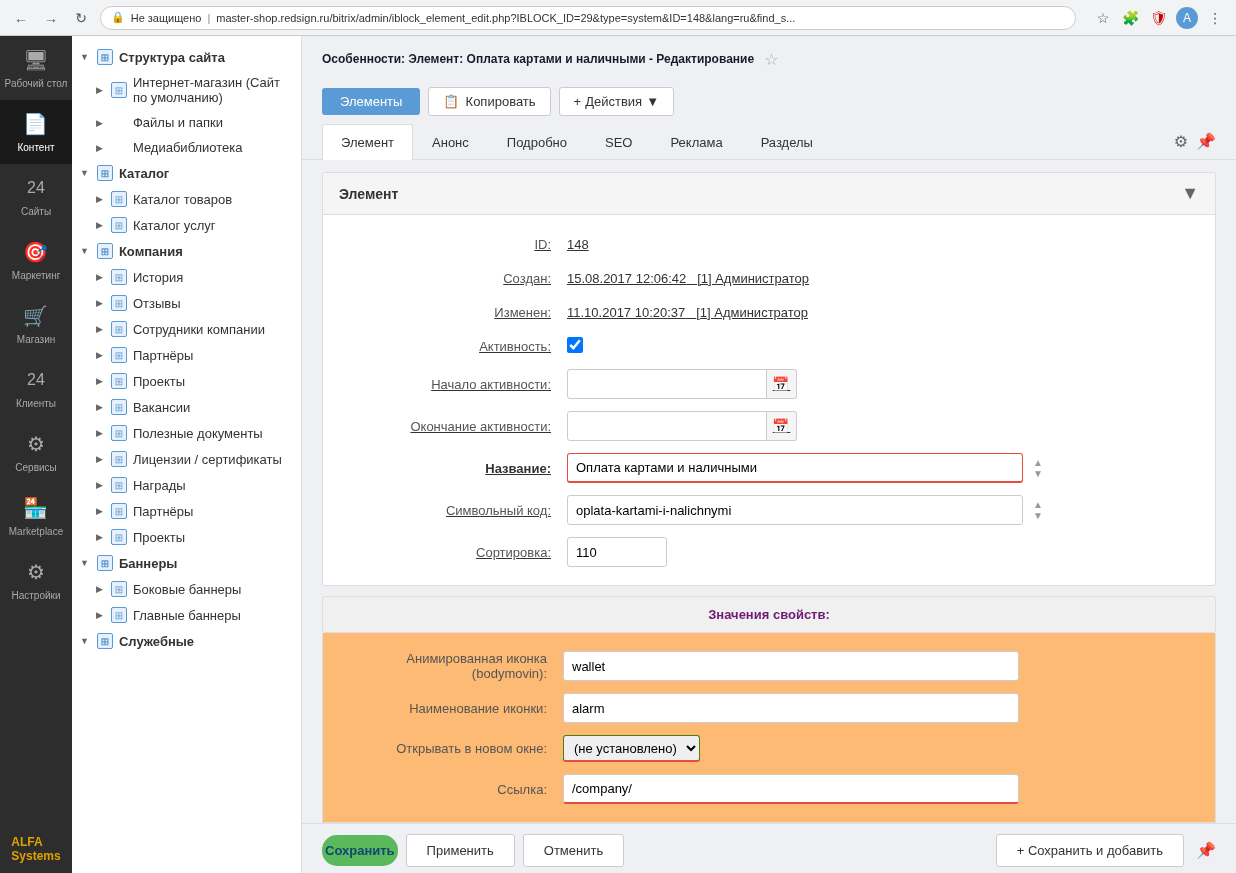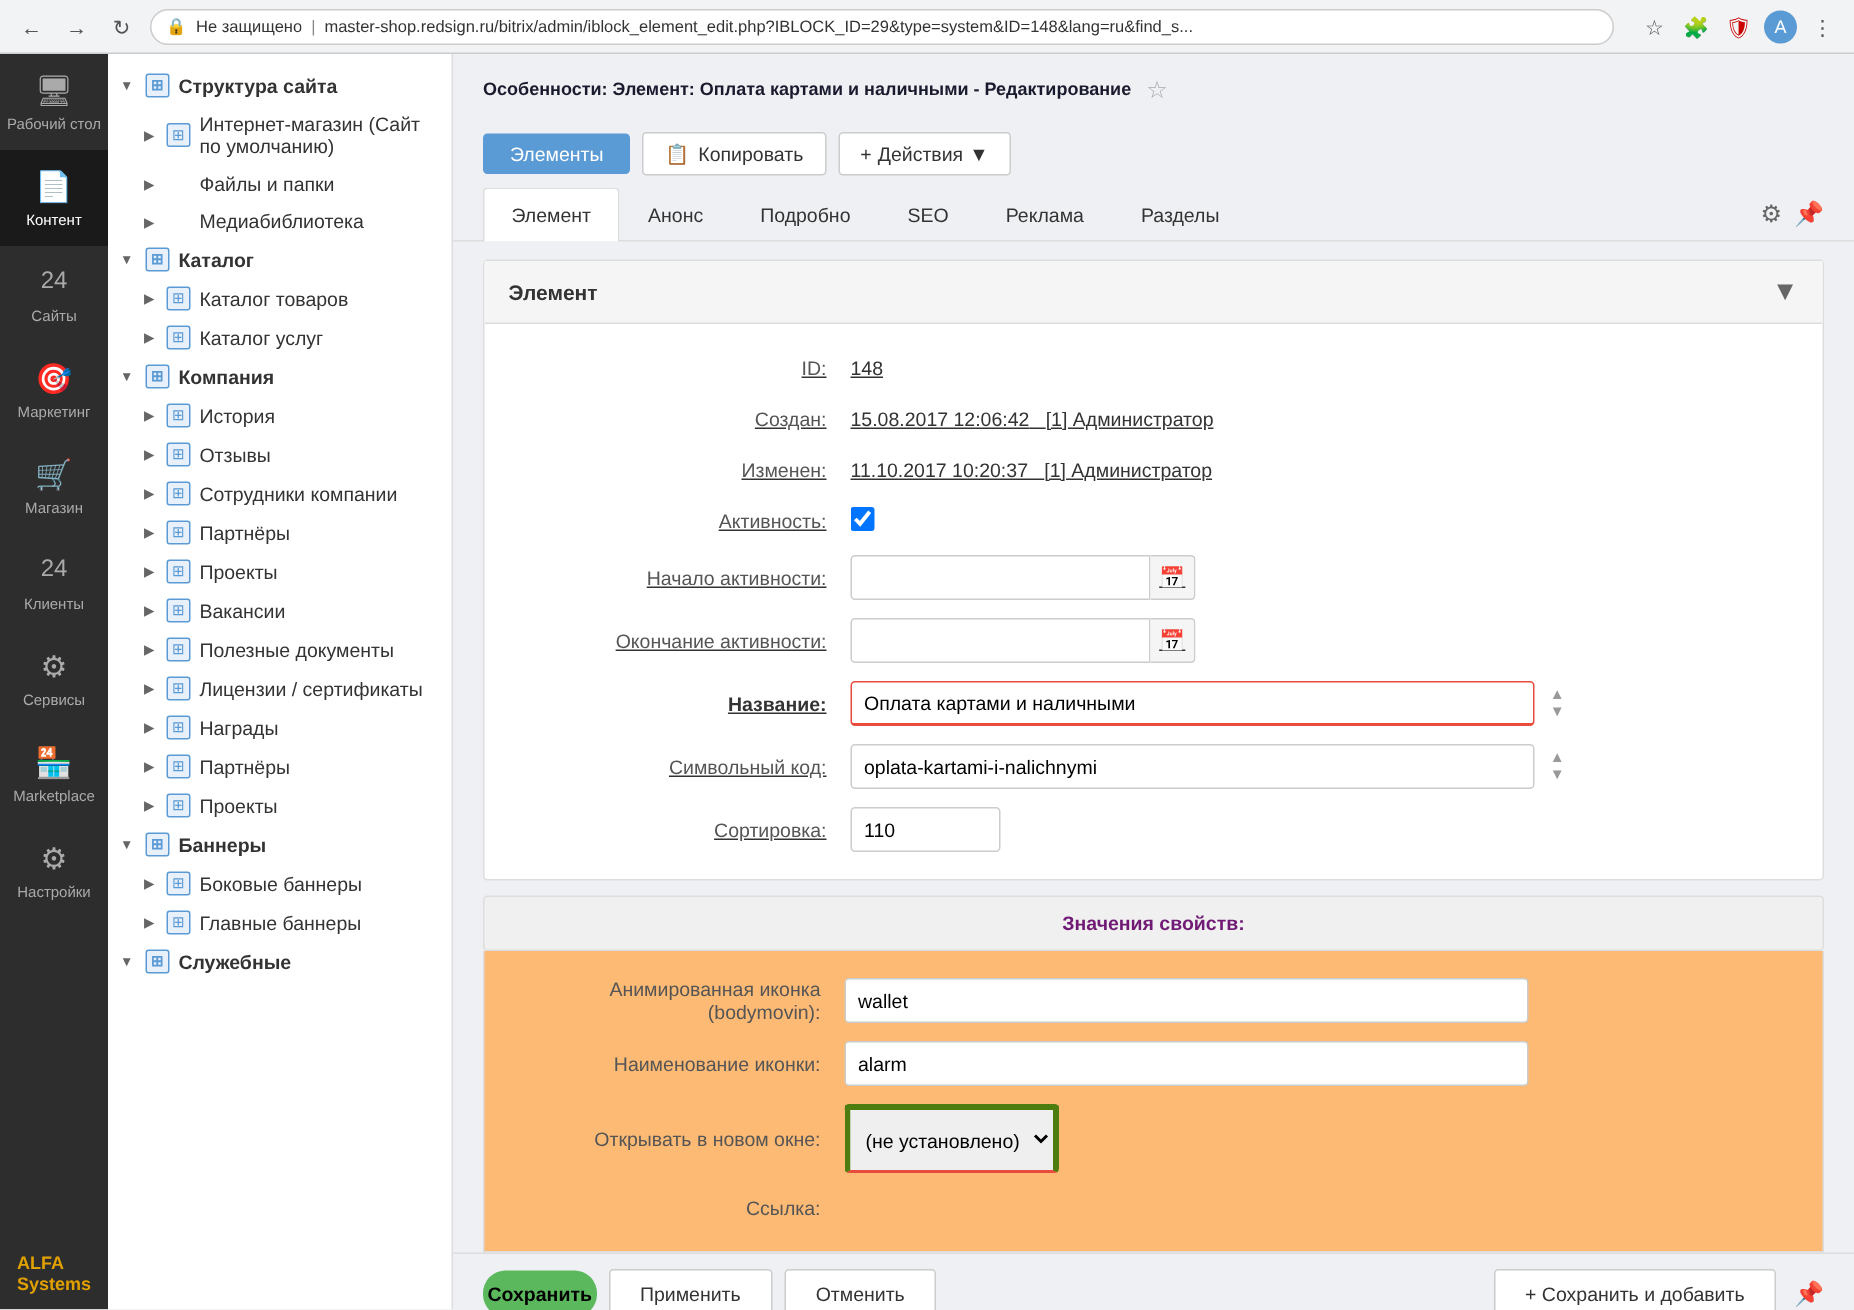--- a/index.html
+++ b/index.html
@@ -284,41 +284,41 @@
       border-radius: 3px;
       margin: 8px 20px 0 20px;
       padding: 10px 16px;
       text-align: center;
     }
     .props-title { font-weight: bold; font-size: 13px; color: #701a75; }
 
     .props-form { background: #fdba74; margin: 0 20px; border: 1px solid #ddd; border-top: none; padding: 12px 0; }
 
     .form-select {
-      border: 4px solid #4d7c0f;
+      border: 1px solid #4d7c0f;
       border-radius: 3px;
       padding: 4px 6px;
       font-size: 13px;
-      height: 46px;
+      height: 27px;
       cursor: pointer;
     }
 
     
     .bottom-toolbar {
       background: #eef0f3;
       border-top: 1px solid #ddd;
       padding: 10px 20px;
       display: flex;
       align-items: center;
       gap: 8px;
       flex-shrink: 0;
     }
     .btn-save {
       background: #5cb85c;
-      color: #000000;
+      color: #0c4a6e;
       border: none;
       padding: 8px 3px;
       border-radius: 15px;
       cursor: pointer;
       font-size: 13px;
       font-weight: bold;
     }
     .btn-apply {
       background: #fff;
       color: #333;
@@ -711,20 +711,23 @@
           <select class="form-select" style="border-bottom:2px solid #e74c3c;">
             <option>(не установлено)</option>
             <option>Да</option>
             <option>Нет</option>
           </select>
         </div>
       </div>
 
       <div class="form-row">
         <div class="form-label">Ссылка:</div>
+        <div class="form-value">
+          <input type="text" class="form-input" style="border-bottom: 2px solid rgb(231, 76, 60);" value="/company/">
+        </div>
       </div>
     </div>
 
     <div class="bottom-toolbar">
       <button class="btn-save">Сохранить</button>
       <button class="btn-apply">Применить</button>
       <button class="btn-cancel">Отменить</button>
       <button class="btn-save-add">
         <span>+ Сохранить и добавить</span>
       </button>

